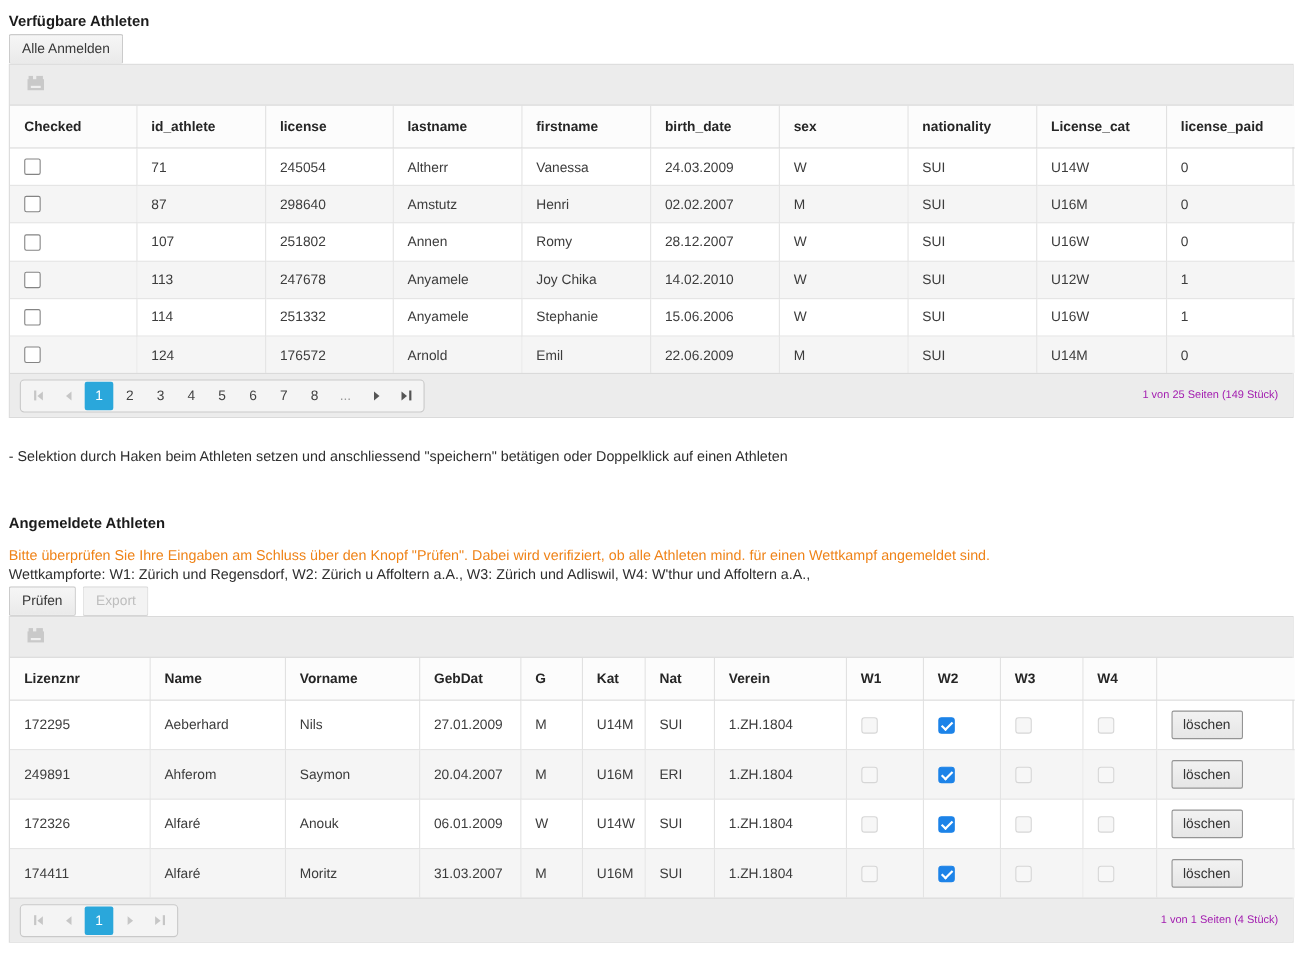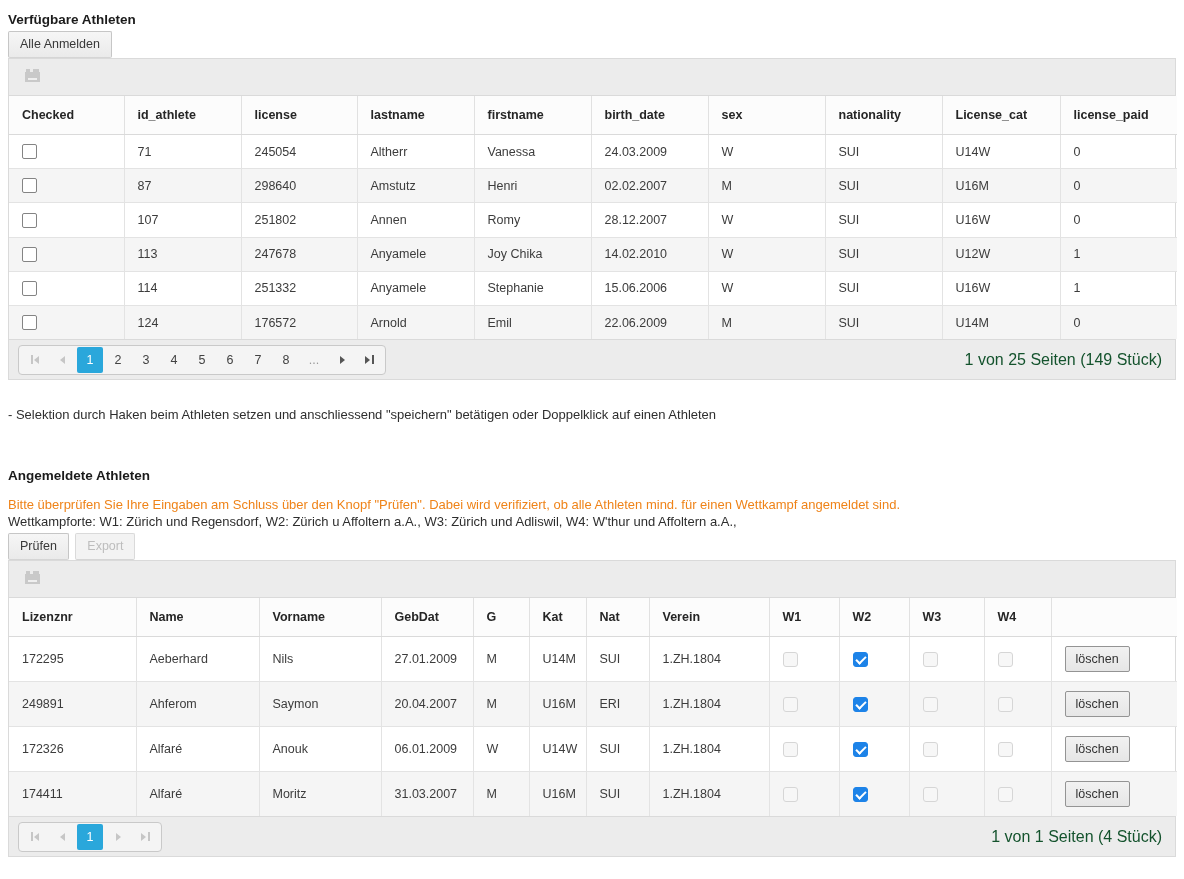--- a/index.html
+++ b/index.html
@@ -118,21 +118,21 @@
     color:#424242; border-radius:2px; cursor:pointer; user-select:none;
     font-size:12.5px;
   }
   .pg.active { background:#2aa7db; color:#fff; }
   .pg.dots { color:#9a9a9a; }
   .pg.icon { color:#555; }
   .pg.icon.disabled { color:#c6c6c6; cursor:default; }
   .tri-l { width:0; height:0; border-top:4px solid transparent; border-bottom:4px solid transparent; border-right:5px solid currentColor; }
   .tri-r { width:0; height:0; border-top:4px solid transparent; border-bottom:4px solid transparent; border-left:5px solid currentColor; }
   .pbar { width:2px; height:9px; background:currentColor; margin:0 1.5px; }
-  .pager-info { color:#14532d; font-size:16px; padding-right:4px; }
+  .pager-info { color:#a21caf; font-size:10px; padding-right:4px; }
 
   .note-line { margin:27px 0 46px 0; font-size:13px; color:#2e2e2e; }
   .warning-line { color:#ef8318; font-size:13px; margin:3px 0 2px 0; }
   .venues-line { color:#2e2e2e; font-size:13px; margin:0 0 4px 0; }
 </style>
 </head>
 <body>
 
 <div class="section-title">Verfügbare Athleten</div>
 

